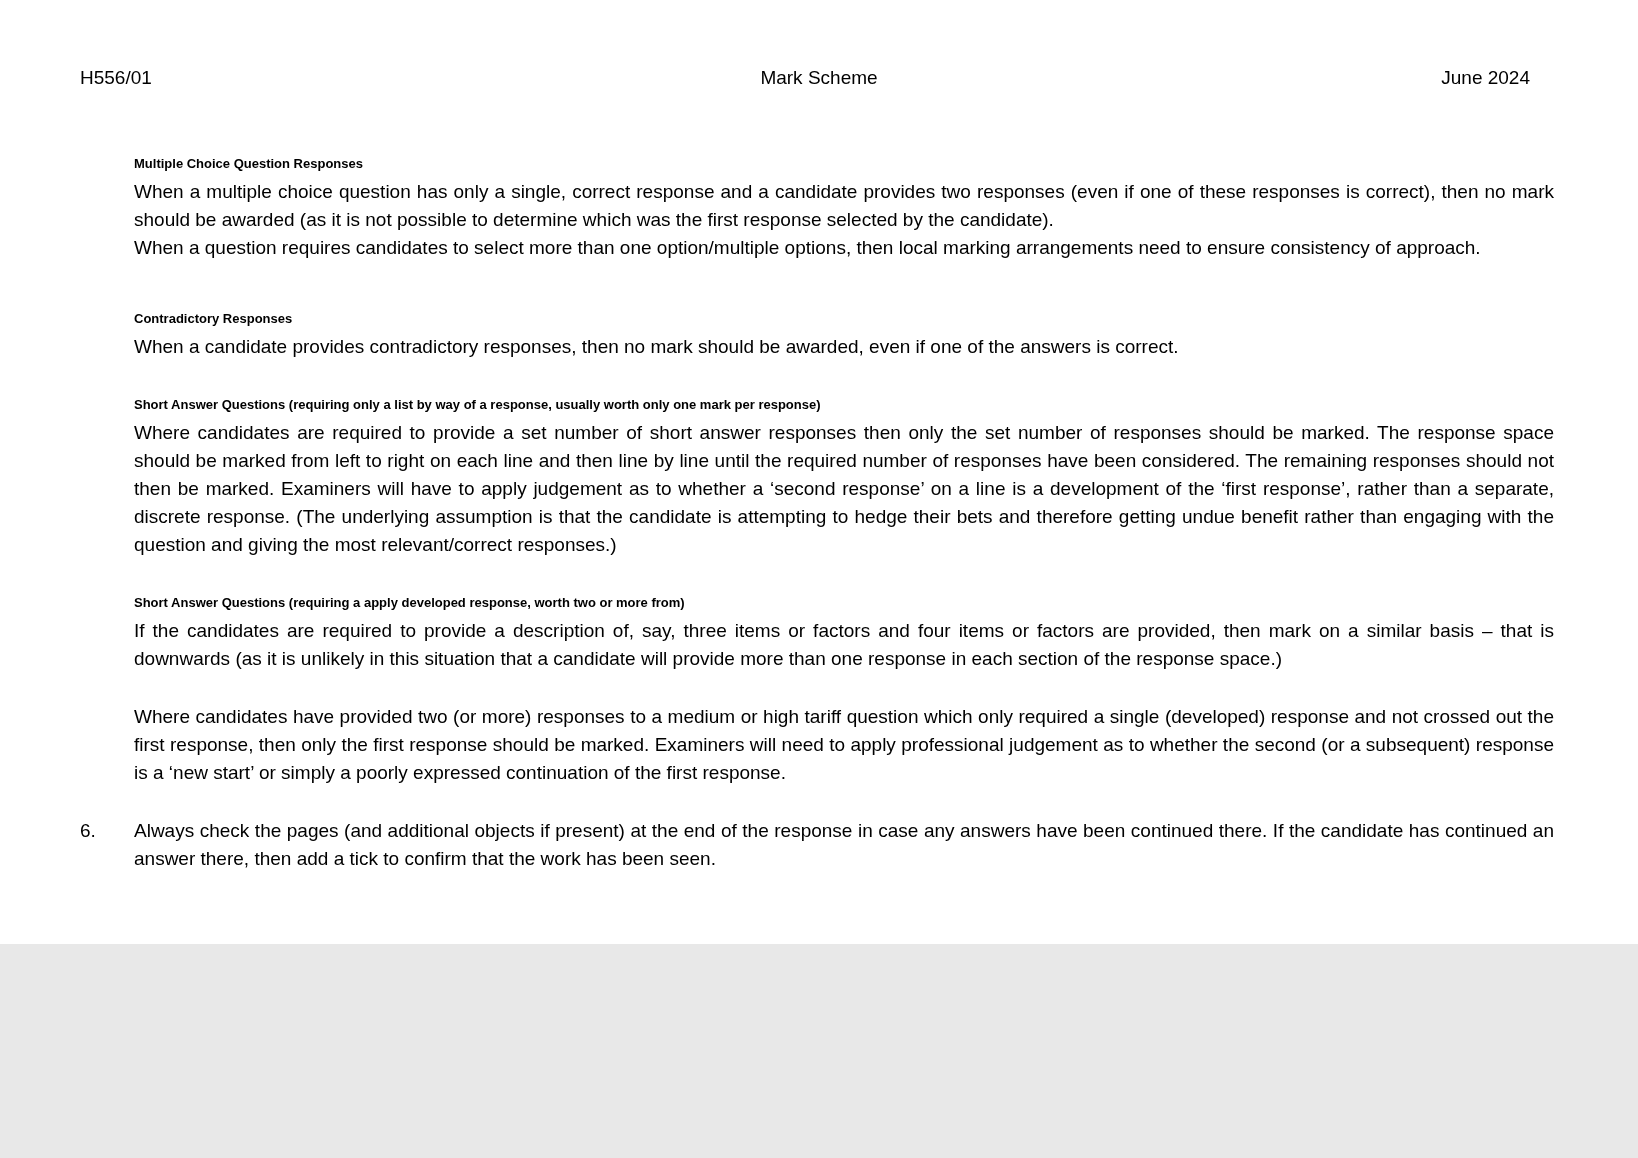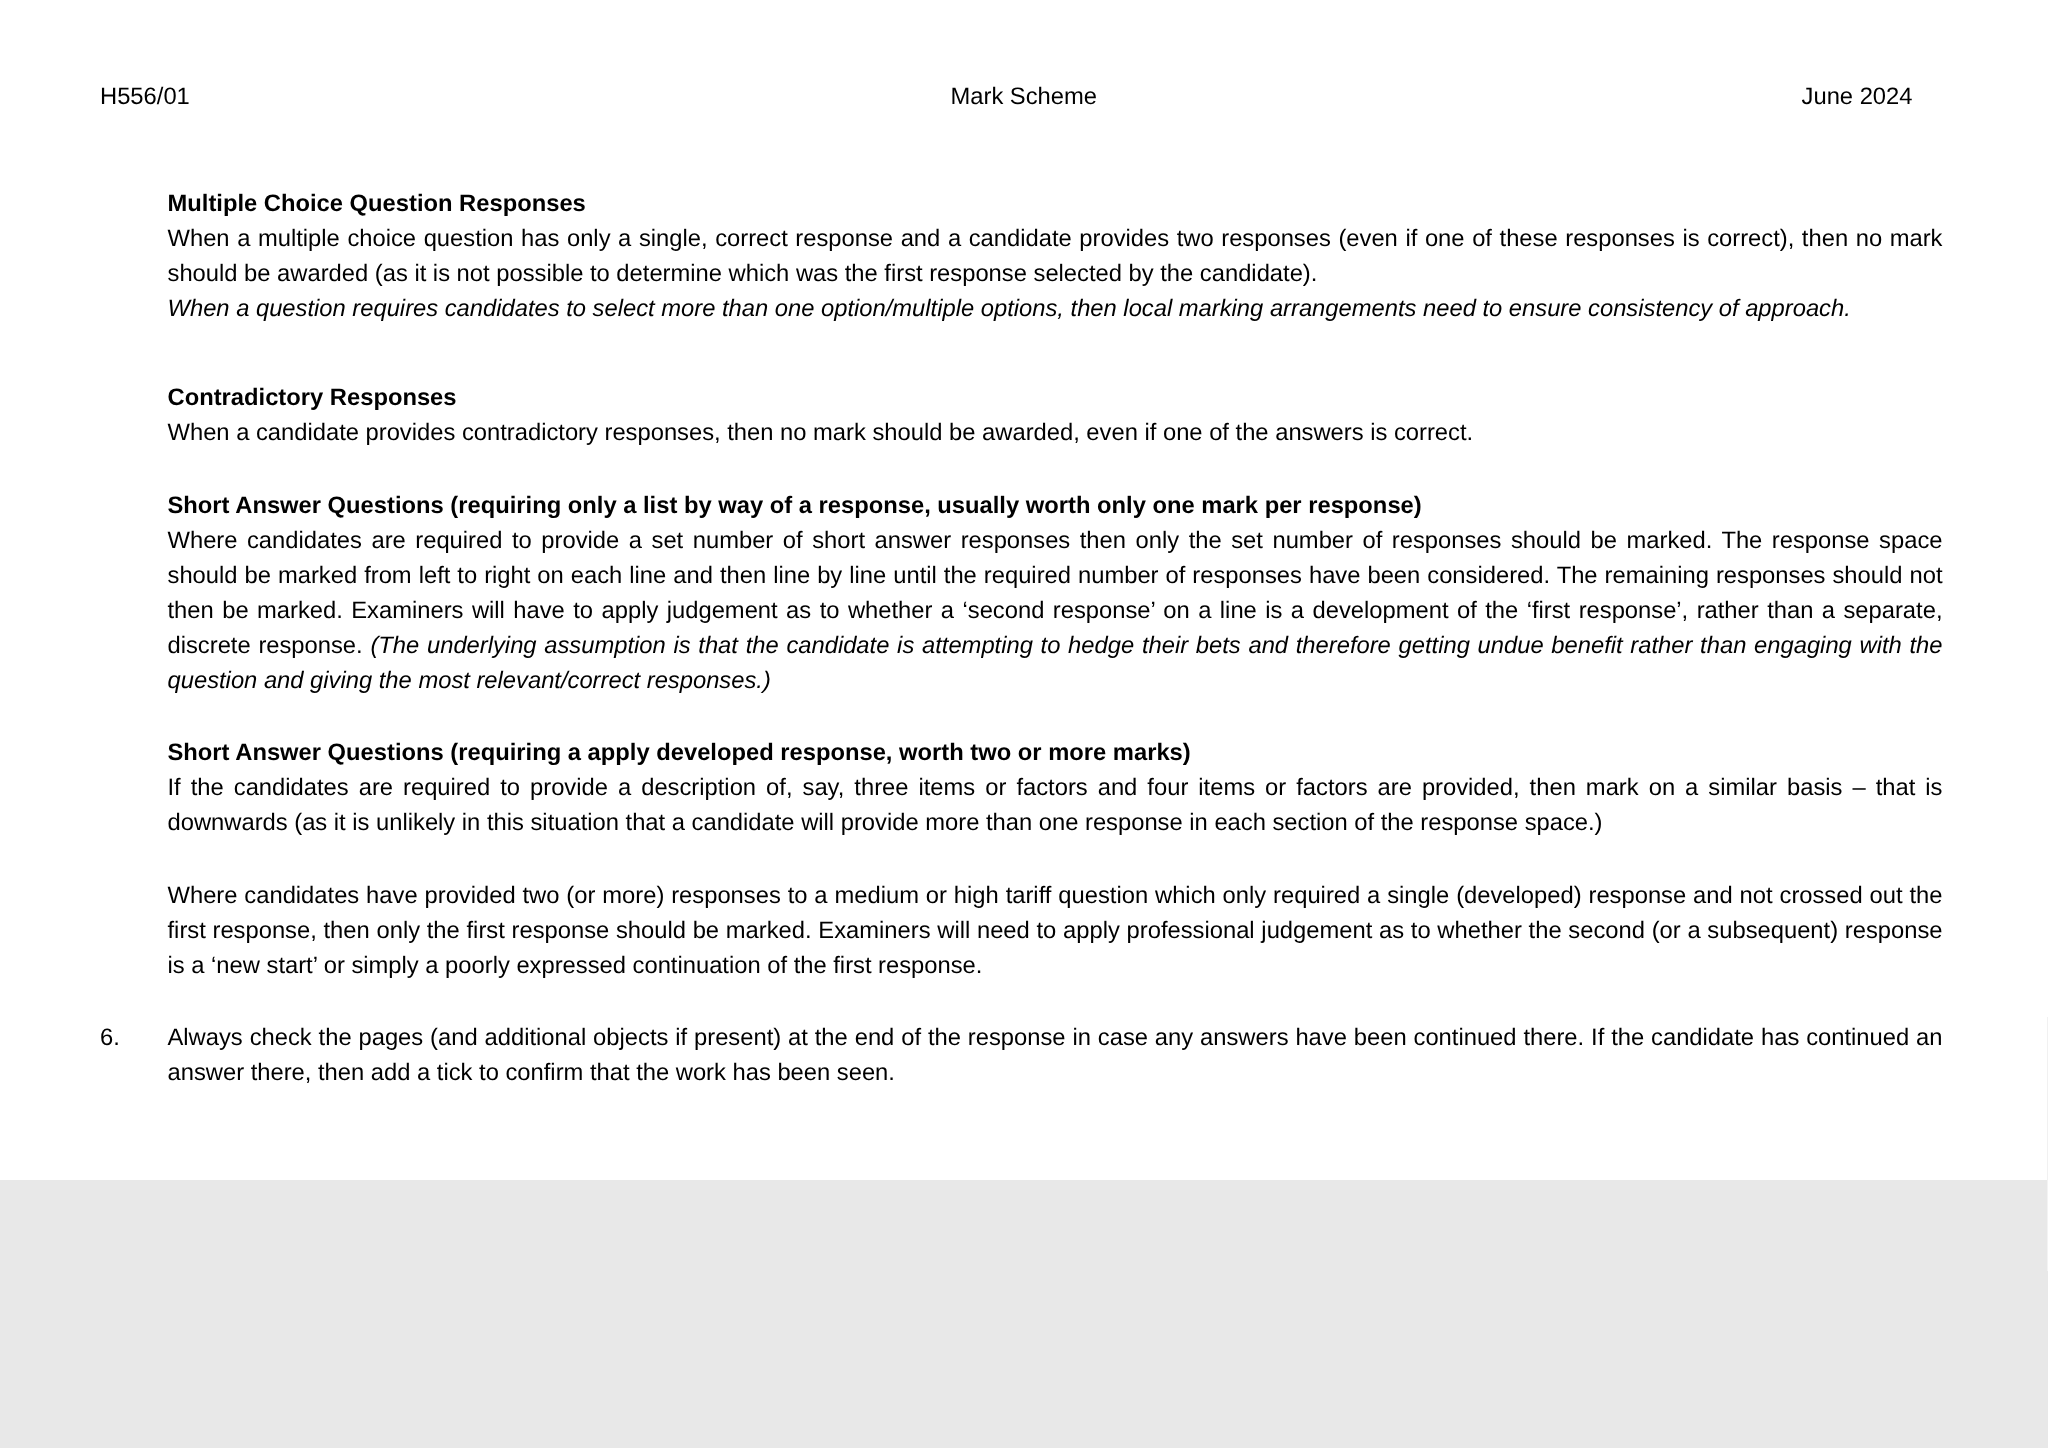--- a/index.html
+++ b/index.html
@@ -17,24 +17,24 @@
   }
   .doc-header { position: absolute; top: 64px; left: 0; width: 100%; height: 28px; }
   .h-left  { position: absolute; left: 80px; top: 0; }
   .h-center{ position: absolute; left: 0; top: 0; width: 100%; text-align: center; }
   .h-right { position: absolute; right: 108px; top: 0; }
 
   .doc-main { position: absolute; top: 150px; left: 80px; width: 1474px; }
 
   .sec { margin: 0 0 30px 54px; }
   .sec-mcq { margin-bottom: 43px; }
-  .sec h3 { margin: 0; font-size: 19px; line-height: 28px; font-weight: bold; }
+  .sec h3 { margin: 0; font-size: 13px; line-height: 28px; font-weight: bold; }
   .sec p  { margin: 0; text-align: justify; }
   .note   { font-weight: bold; }
-  .italic { font-style: italic; }
+  .italic { }
 
   .item-row { display: flex; margin: 0 0 30px 0; }
   .item-num { width: 54px; flex: none; }
   .item-row p { flex: 1; margin: 0; text-align: justify; }
 
   .doc-footer { position: absolute; top: 1049px; left: 0; width: 100%; text-align: center; }
 </style>
 </head>
 <body>
 
@@ -58,21 +58,21 @@
       <h3>Contradictory Responses</h3>
       <p>When a candidate provides contradictory responses, then no mark should be awarded, even if one of the answers is correct.</p>
     </div>
 
     <div class="sec">
       <h3><span>Short Answer Questions</span><span class="note"> (requiring only a list by way of a response, usually worth only </span><span>one mark per response</span><span class="note">)</span></h3>
       <p><span>Where candidates are required to provide a set number of short answer responses then only the set number of responses should be marked. The response space should be marked from left to right on each line and then line by line until the required number of responses have been considered. The remaining responses should not then be marked. Examiners will have to apply judgement as to whether a ‘second response’ on a line is a development of the ‘first response’, rather than a separate, discrete response. </span><span class="italic">(The underlying assumption is that the candidate is attempting to hedge their bets and therefore getting undue benefit rather than engaging with the question and giving the most relevant/correct responses.)</span></p>
     </div>
 
     <div class="sec">
-      <h3><span>Short Answer Questions</span><span class="note"> (requiring a apply developed response, worth </span><span>two or more marks</span><span class="note">)</span></h3>
+      <h3><span>Short Answer Questions</span><span class="note"> (requiring a apply developed response, worth </span><span>two or more from</span><span class="note">)</span></h3>
       <p>If the candidates are required to provide a description of, say, three items or factors and four items or factors are provided, then mark on a similar basis – that is downwards (as it is unlikely in this situation that a candidate will provide more than one response in each section of the response space.)</p>
     </div>
 
     <div class="sec">
       <p>Where candidates have provided two (or more) responses to a medium or high tariff question which only required a single (developed) response and not crossed out the first response, then only the first response should be marked. Examiners will need to apply professional judgement as to whether the second (or a subsequent) response is a ‘new start’ or simply a poorly expressed continuation of the first response.</p>
     </div>
 
     <div class="item-row">
       <span class="item-num">6.</span>
       <p>Always check the pages (and additional objects if present) at the end of the response in case any answers have been continued there. If the candidate has continued an answer there, then add a tick to confirm that the work has been seen.</p>

